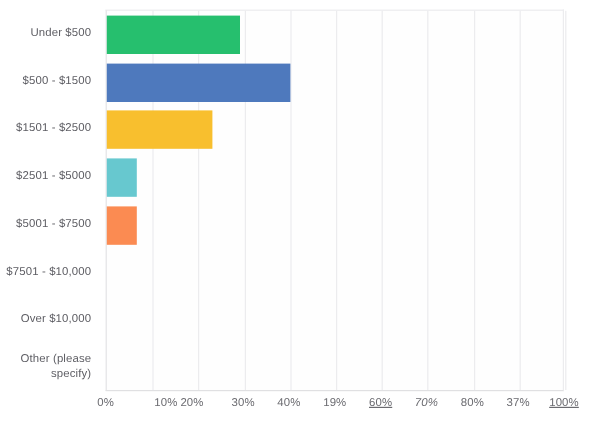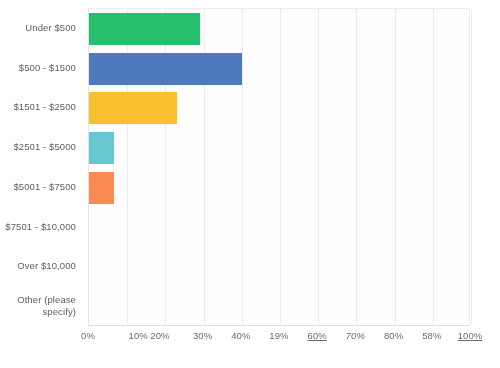--- a/index.html
+++ b/index.html
@@ -151,17 +151,17 @@
   <div id="value-axis">
       <div class="tick-label" style="left: 0px;">0%</div>
       <div class="tick-label" style="left: 38.2px; margin-left: 12px;">10%</div>
       <div class="tick-label" style="left: 72px;">20%</div>
       <div class="tick-label" style="left: 114.6px;">30%</div>
       <div class="tick-label" style="left: 152.8px;">40%</div>
       <div class="tick-label" style="left: 191px;">19%</div>
       <div class="tick-label" style="left: 229.2px; text-decoration: underline;">60%</div>
       <div class="tick-label" style="left: 267.4px; font-style: italic;">70%</div>
       <div class="tick-label" style="left: 305.6px;">80%</div>
-      <div class="tick-label" style="left: 343.8px;">58%</div>
+      <div class="tick-label" style="left: 343.8px;">37%</div>
       <div class="tick-label" style="left: 382px; text-decoration: underline;">100%</div>
     </div>
 
 </div>
 
 </body></html>

